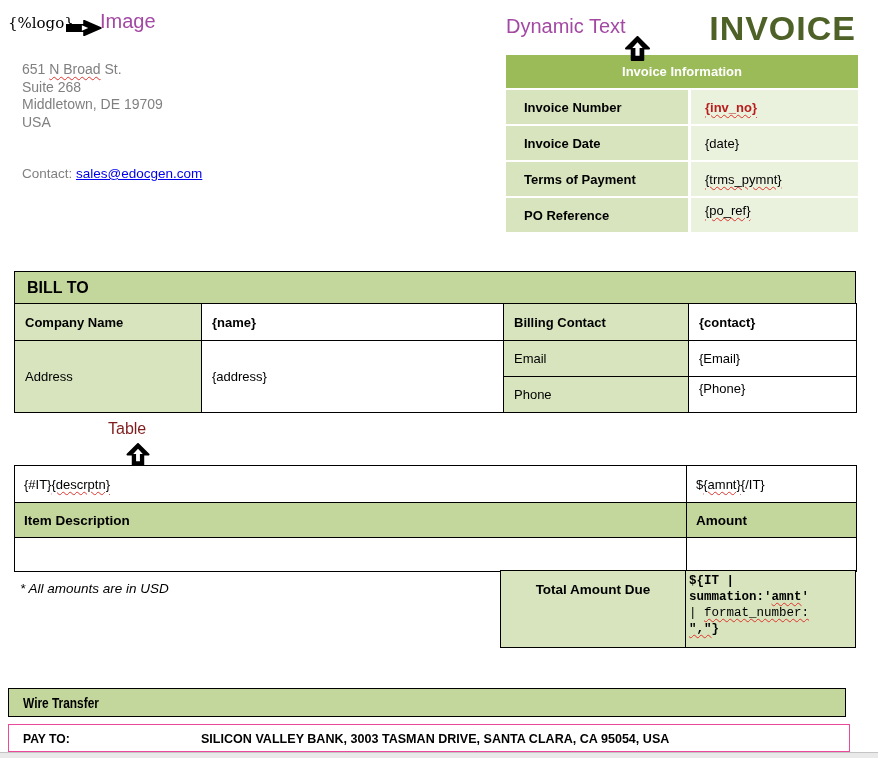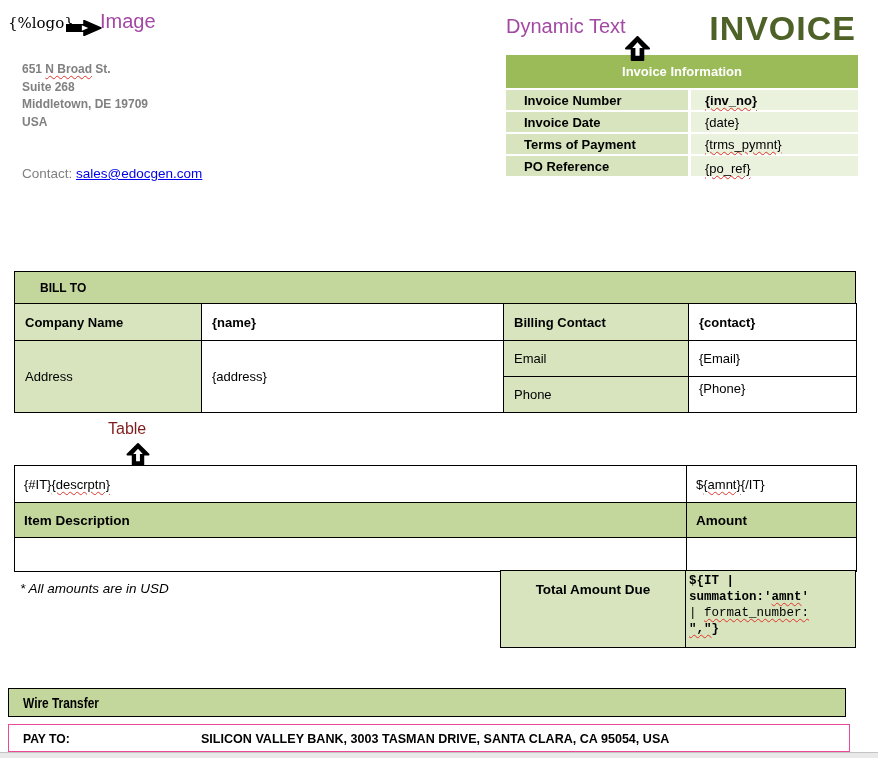--- a/index.html
+++ b/index.html
@@ -17,49 +17,49 @@
     text-decoration-line: underline;
     text-decoration-style: wavy;
     text-decoration-color: #e0342b;
     text-decoration-thickness: 1px;
     text-underline-offset: 2px;
   }
   
   .logo-ph { left:8px; top:14px; font-family:"DejaVu Serif","Liberation Serif",serif; font-size:15px; }
   .arrow-right { left:66px; top:20px; width:36px; height:16px; }
   .image-label { left:100px; top:10px; font-size:20px; color:#A349A4; }
-  .sender-address { left:22px; top:61px; font-size:12px; color:#808080; line-height:17.6px;font-weight:bold; }
+  .sender-address { left:22px; top:61px; font-size:14px; color:#808080; line-height:17.6px; }
   .contact-line { left:22px; top:166px; font-size:13.5px; color:#808080; }
   .contact-line a, .email-link { color:#0000EE; text-decoration: underline; cursor:pointer; }
   
   .dynamic-label { left:506px; top:15px; font-size:20px; color:#A349A4; }
   .up-arrow-1 { left:624px; top:36px; width:27px; height:25px; z-index:3; }
   .invoice-title { right:22px; top:9px; font-size:34px; font-weight:bold; color:#4E6228; letter-spacing:1px; }
   
   .inv-table { left:506px; top:55px; width:352px; }
   .inv-head {
     height:33px; background:#9BBB59; color:#fff; font-weight:bold; font-size:13px;
     display:flex; align-items:center; justify-content:center; margin-bottom:2px;
   }
-  .inv-row { display:flex; height:20px; margin-bottom:2px; }
+  .inv-row { display:flex; height:34px; margin-bottom:2px; }
   .inv-lab {
     width:182px; background:#D7E4BD; font-weight:bold; font-size:13px;
     display:flex; align-items:center; padding-left:18px; margin-right:3px;
   }
   .inv-val {
     flex:1; background:#EAF1DD; font-size:13px;
     display:flex; align-items:center; padding-left:14px;
   }
   .inv-val.top { align-items:flex-start; padding-top:5px; }
-  .ph-purple { color:#000000; font-weight:bold; }
+  .ph-purple { color:#b91c1c; font-weight:bold; }
   
   .billto-head {
     left:14px; top:271px; width:842px; height:33px; background:#C3D69B;
-    border:1px solid #000; font-weight:bold; font-size:12px;
-    display:flex; align-items:center; padding-left:25px;
+    border:1px solid #000; font-weight:bold; font-size:16px;
+    display:flex; align-items:center; padding-left:12px;
   }
   .billto-table { left:14px; top:303px; border-collapse:collapse; table-layout:fixed; width:842px; }
   .billto-table td { border:1px solid #000; font-size:13px; padding:0 4px 0 10px; vertical-align:middle; }
   .billto-table td.lab { background:#D7E4BD; }
   .billto-table td.dashed { border-left:1px dashed #7F7F7F; background:#fff; }
   
   .table-label { left:108px; top:420px; font-size:16px; color:#7f1d1d; }
   .up-arrow-2 { left:126px; top:443px; width:24px; height:23px; }
   
   .items-table { left:14px; top:465px; border-collapse:collapse; table-layout:fixed; width:842px; }

